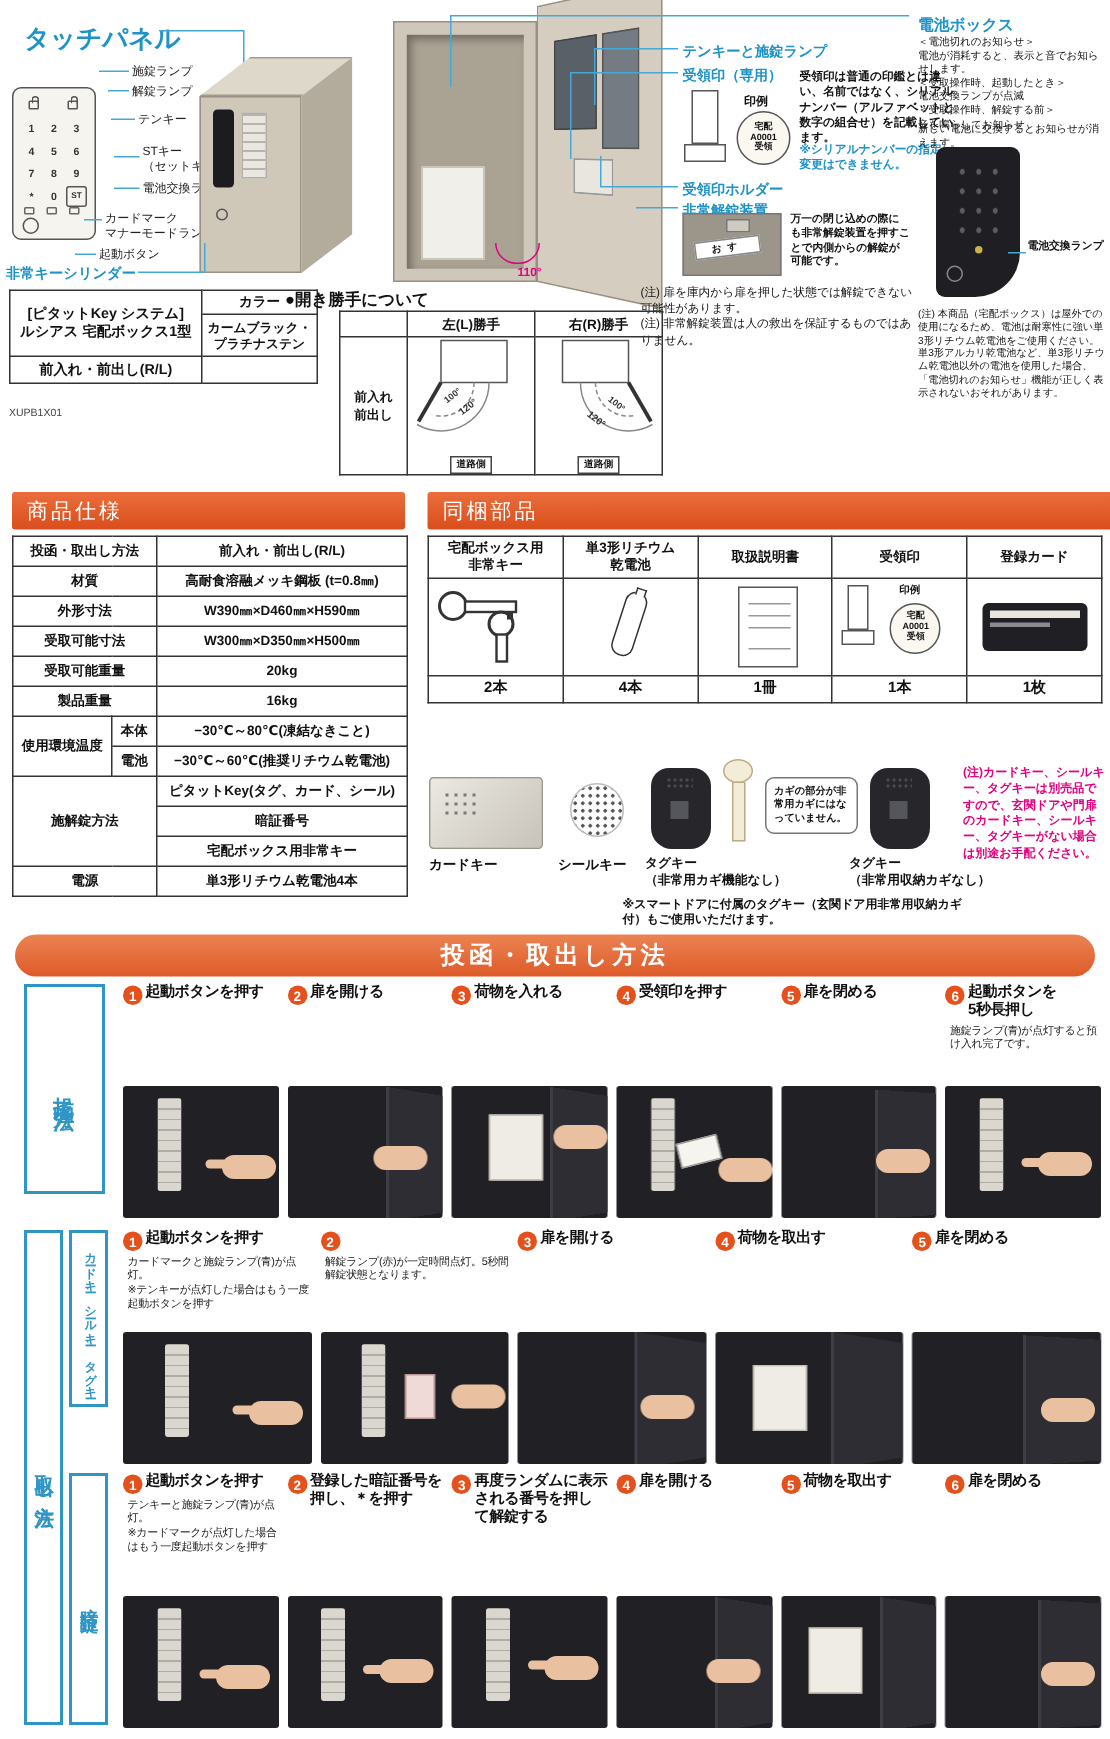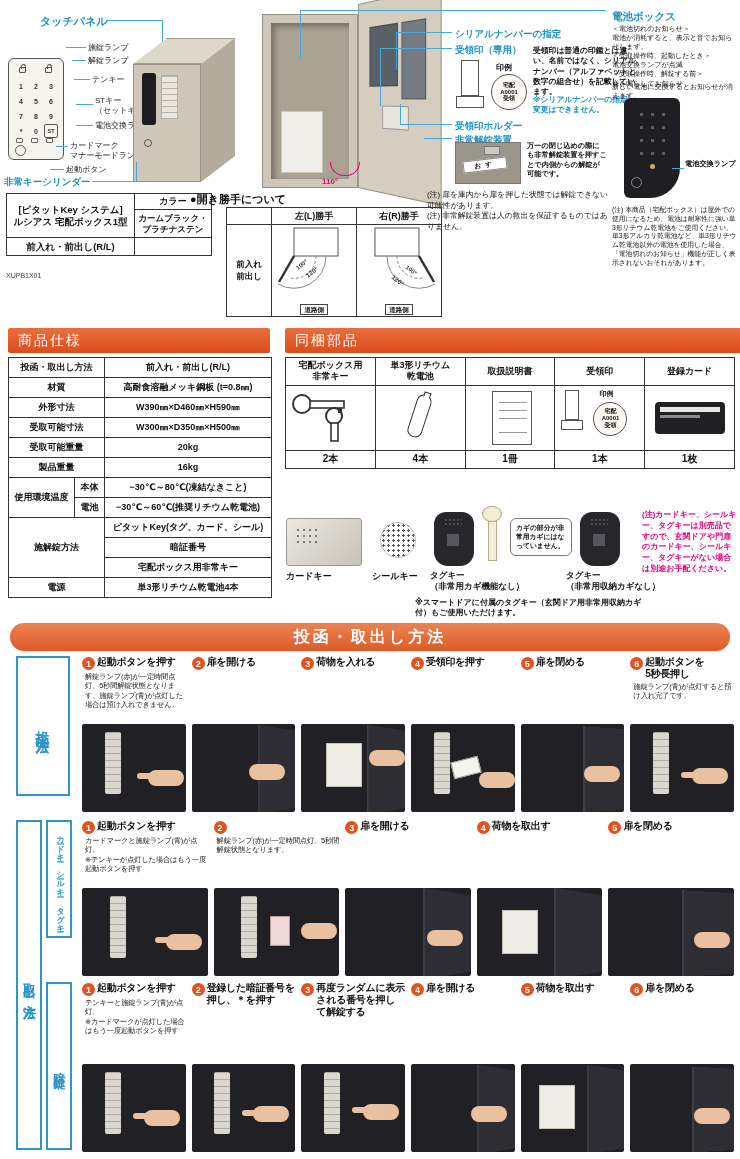--- a/index.html
+++ b/index.html
@@ -98,21 +98,21 @@
 .pfinger{position:absolute;width:15px;height:6px;background:#e9c1a0;border-radius:3px}
 .pparcel{position:absolute;width:36px;height:44px;background:#efece6;border:1px solid #c6c2b8}
 .pslip{position:absolute;width:28px;height:17px;background:#f6f4ee;border:1px solid #999;transform:rotate(-14deg)}
 .pcardk{position:absolute;width:20px;height:30px;background:#f0dad8;border:1px solid #b99}
 </style>
 </head>
 <body>
 
 <div class="page">
 
-  <div class="abs blue bold" style="left:40px;top:14px;font-size:11px">タッチパネル</div>
+  <div class="abs blue bold" style="left:16px;top:14px;font-size:17px">タッチパネル</div>
   <div class="cl" style="left:106px;top:20px;width:56px;height:1px"></div>
   <div class="cl" style="left:162px;top:20px;width:1px;height:56px"></div>
 
   <div class="tp">
     <div class="plock" style="left:10px"></div>
     <div class="plock" style="left:36px"></div>
     <div class="tp-keys">
       <span class="tp-key">1</span>
       <span class="tp-key">2</span>
       <span class="tp-key">3</span>
@@ -188,26 +188,26 @@
         <div class="obox-parcel"></div>
       </div>
     </div>
     <div class="obox-door">
       <div class="obox-st1"></div>
       <div class="obox-st2"></div>
       <div class="obox-st3"></div>
     </div>
   </div>
   <div class="arc110" style="left:330px;top:162px"></div>
-  <div class="abs pink bold" style="left:322px;top:177px;font-size:8px">110°</div>
+  <div class="abs pink bold" style="left:345px;top:177px;font-size:8px">110°</div>
 
   <div class="cl" style="left:300px;top:10px;width:306px;height:1px"></div>
   <div class="cl" style="left:300px;top:10px;width:1px;height:48px"></div>
 
-  <div class="abs blue bold" style="left:455px;top:28px;font-size:9.5px">シリアルナンバーの指定</div>
+  <div class="abs blue bold" style="left:455px;top:28px;font-size:9.5px">テンキーと施錠ランプ</div>
   <div class="cl" style="left:396px;top:32px;width:56px;height:1px"></div>
   <div class="cl" style="left:396px;top:32px;width:1px;height:38px"></div>
 
   <div class="abs blue bold" style="left:455px;top:44px;font-size:9.5px">受領印（専用）</div>
   <div class="cl" style="left:380px;top:48px;width:72px;height:1px"></div>
   <div class="cl" style="left:380px;top:48px;width:1px;height:58px"></div>
 
   <div class="stampfig">
     <div class="stamp-body"></div>
     <div class="stamp-base"></div>
@@ -446,21 +446,20 @@
   <div class="vbox" style="left:16px;top:820px;width:26px;height:330px;font-size:13px;letter-spacing:2px">取出し方法</div>
   <div class="vbox" style="left:46px;top:820px;width:26px;height:118px;font-size:8px">カードキー、シールキー、タグキー</div>
   <div class="vbox" style="left:46px;top:982px;width:26px;height:168px;font-size:12px;letter-spacing:3px">暗証錠</div>
 
   <div class="steps" style="left:82px;top:656px;width:652px;height:156px">
     <div class="step">
       <div class="step-h">
           <span class="num">1</span>
           <span class="st-title pre">起動ボタンを押す</span>
         </div>
-      <div class="step-d pre">解錠ランプ(赤)が一定時間点灯。5秒間解錠状態となります。施錠ランプ(青)が点灯した場合は預け入れできません。</div>
       <div class="ph">
           <div class="ppanel"></div>
           <div class="phand" style="right:2px;top:52%"></div>
           <div class="pfinger" style="right:34px;top:56%"></div>
         </div>
     </div>
     <div class="step">
       <div class="step-h">
           <span class="num">2</span>
           <span class="st-title pre">扉を開ける</span>

